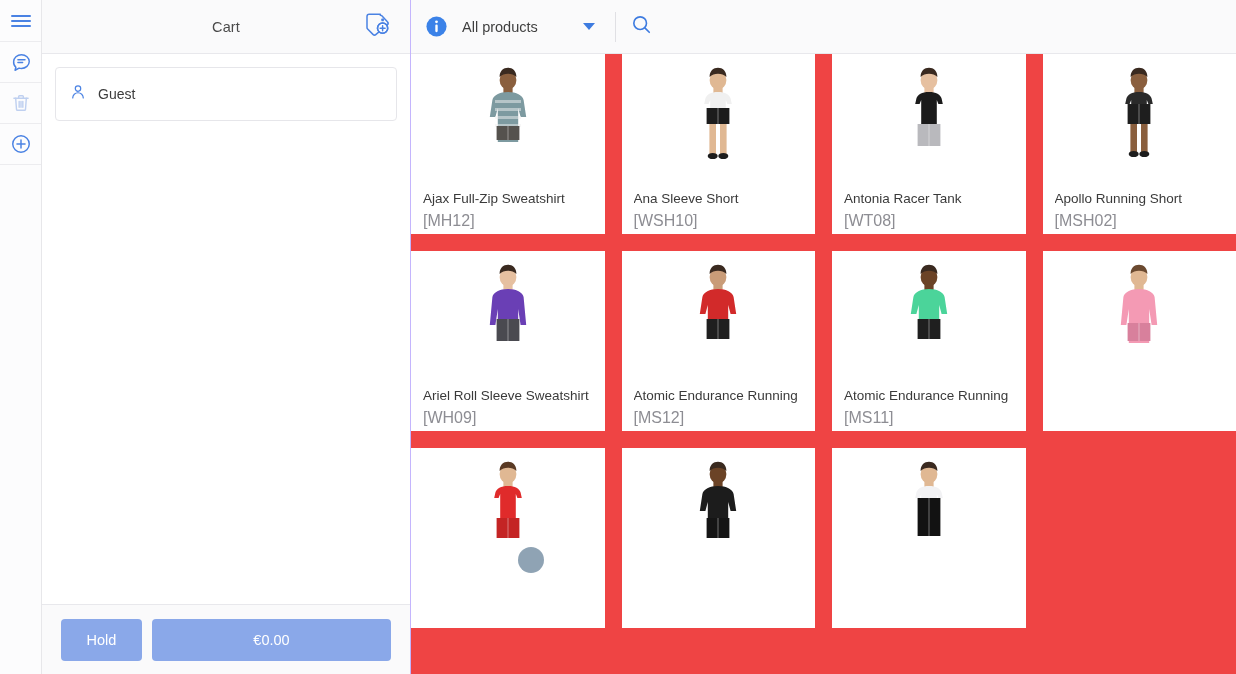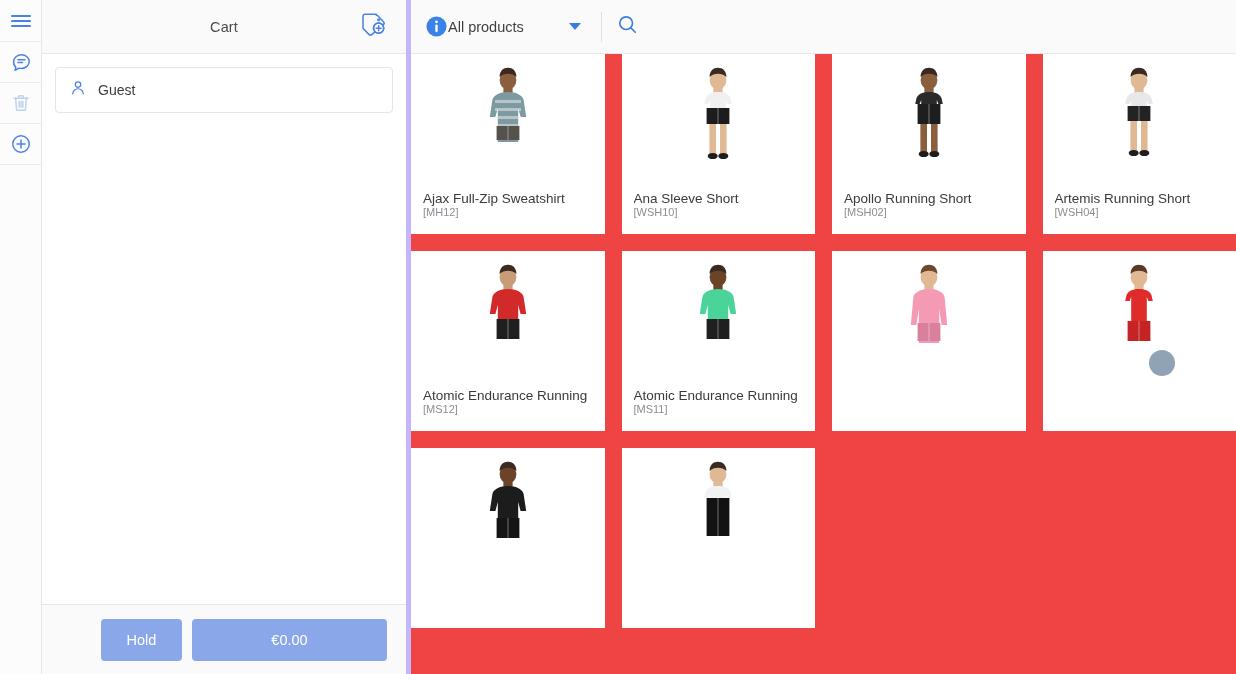--- a/index.html
+++ b/index.html
@@ -34,21 +34,21 @@
     border-bottom: 1px solid #ececef;
     cursor: pointer;
   }
   .rail-btn.tall { height: 42px; }
   .rail-btn svg { display: block; }
 
   
   .cart {
     width: 369px;
     flex: 0 0 369px;
-    border-right: 5px solid #c4b5fd;
+    border-right: 1px solid #c4b5fd;
     display: flex;
     flex-direction: column;
     background: #ffffff;
     justify-content: space-between;
   }
   .cart-header {
     height: 54px;
     flex: 0 0 54px;
     background: #fafafb;
     border-bottom: 1px solid #e8e8ec;
@@ -72,21 +72,21 @@
     align-items: center;
   }
   .cart-body {
     flex: 1 1 auto;
     background: #ffffff;
     padding: 13px 13px 0 13px;
     border-bottom: 1px solid #e8e8ec;
     overflow: hidden;
   }
   .customer-row {
-    height: 46px;
+    height: 54px;
     border: 1px solid #e6e6ea;
     border-radius: 4px;
     background: #fff;
     display: flex;
     align-items: center;
     padding: 0 14px;
     gap: 12px;
     cursor: pointer;
   }
   .customer-name {
@@ -108,21 +108,21 @@
     border: none;
     border-radius: 4px;
     height: 42px;
     font-size: 14.5px;
     font-family: "Liberation Sans", sans-serif;
     cursor: pointer;
     display: flex;
     align-items: center;
     justify-content: center;
   }
-  .btn-hold { flex: 0 0 81px; margin-left: 40px; }
+  .btn-hold { flex: 0 0 81px; }
   .btn-pay  { flex: 1 1 auto; }
 
   
   .products {
     flex: 1 1 auto;
     display: flex;
     flex-direction: column;
     background: #f7f7f8;
     min-width: 0;
   }
@@ -134,20 +134,21 @@
     display: flex;
     align-items: center;
     padding-left: 14px;
     gap: 0;
   }
   .info-icon { display: flex; align-items: center; cursor: pointer; }
   .filter-select {
     display: flex;
     align-items: center;
     gap: 45px;
+    margin-left: 14px;
     cursor: pointer;
     padding-right: 10px;
   }
   .filter-label {
     font-size: 14.5px;
     color: #3f3f3f;
   }
   .caret {
     width: 0; height: 0;
     border-left: 6px solid transparent;
@@ -190,23 +191,23 @@
   }
   .card-img svg { display: block; }
   .card-name {
     font-size: 13.5px;
     color: #3a3a3a;
     margin-top: 9px;
     white-space: nowrap;
     overflow: hidden;
   }
   .card-sku {
-    font-size: 11px;
+    font-size: 16px;
     color: #8d8d93;
-    margin-top: 0;
+    margin-top: 6px;
   }
 </style>
 </head>
 <body>
 
 <div class="app">
 
   <div class="rail">
     <div class="rail-btn tall">
       <span>
@@ -342,20 +343,36 @@
       <ellipse cx="41.3" cy="90" rx="5" ry="3.1" fill="#1d1d1d"></ellipse>
 
   </svg>
           </div>
           <div class="card-name">Ana Sleeve Short</div>
           <div class="card-sku">[WSH10]</div>
         </div>
         <div class="card">
           <div class="card-img">
   <svg width="72" height="116" viewBox="0 0 72 116">
+    <ellipse cx="36" cy="14" rx="8.4" ry="9.6" fill="#e6c0a0"></ellipse>
+    <path d="M27.6 11c0-6 3.7-9.2 8.4-9.2s8.4 3.2 8.4 9.2c-2.4-2-5-3.2-8.4-3.2s-6 1.2-8.4 3.2z" fill="#3a2a20"></path>
+    <rect x="31.4" y="21" width="9.2" height="7" fill="#e6c0a0"></rect>
+    <path d="M36 26c-7 0-11.6 2.6-12.6 6.6l-1.2 5.4h4.4l1.6-4 v32 h15.6 v-32 l1.6 4h4.4l-1.2-5.4c-1-4-5.6-6.6-12.6-6.6z" fill="#1b1b1b"></path>
+
+    <rect x="24.6" y="58" width="22.8" height="22" fill="#b9b9bd"></rect>
+    <rect x="35.2" y="58" width="1.6" height="22" fill="#ffffff" opacity=".25"></rect>
+
+  </svg>
+          </div>
+          <div class="card-name">Antonia Racer Tank</div>
+          <div class="card-sku">[WT08]</div>
+        </div>
+        <div class="card">
+          <div class="card-img">
+  <svg width="72" height="116" viewBox="0 0 72 116">
     <ellipse cx="36" cy="14" rx="8.4" ry="9.6" fill="#8a5f3e"></ellipse>
     <path d="M27.6 11c0-6 3.7-9.2 8.4-9.2s8.4 3.2 8.4 9.2c-2.4-2-5-3.2-8.4-3.2s-6 1.2-8.4 3.2z" fill="#3a2a20"></path>
     <rect x="31.4" y="21" width="9.2" height="7" fill="#8a5f3e"></rect>
     <path d="M36 26c-7 0-11.6 2.6-12.6 6.6l-1.2 5.4h4.4l1.6-4 v12 h15.6 v-12 l1.6 4h4.4l-1.2-5.4c-1-4-5.6-6.6-12.6-6.6z" fill="#2a2a2a"></path>
 
     <rect x="24.6" y="38" width="22.8" height="20" fill="#1e1e1e"></rect>
     <rect x="35.2" y="38" width="1.6" height="20" fill="#ffffff" opacity=".25"></rect>
 
       <rect x="27.4" y="58" width="6.6" height="28" fill="#8a5f3e"></rect>
       <rect x="38" y="58" width="6.6" height="28" fill="#8a5f3e"></rect>
@@ -363,37 +380,32 @@
       <ellipse cx="41.3" cy="88" rx="5" ry="3.1" fill="#1d1d1d"></ellipse>
 
   </svg>
           </div>
           <div class="card-name">Apollo Running Short</div>
           <div class="card-sku">[MSH02]</div>
         </div>
         <div class="card">
           <div class="card-img">
   <svg width="72" height="116" viewBox="0 0 72 116">
-    <ellipse cx="36" cy="14" rx="8.4" ry="9.6" fill="#e0b893"></ellipse>
-    <path d="M27.6 11c0-6 3.7-9.2 8.4-9.2s8.4 3.2 8.4 9.2c-2.4-2-5-3.2-8.4-3.2s-6 1.2-8.4 3.2z" fill="#3a2a20"></path>
-    <rect x="31.4" y="21" width="9.2" height="7" fill="#e0b893"></rect>
-    <path d="M36 26c-7 0-11.6 2.6-12.6 6.6l-1.2 5.4h4.4l1.6-4 v14 h15.6 v-14 l1.6 4h4.4l-1.2-5.4c-1-4-5.6-6.6-12.6-6.6z" fill="#e8e8ea"></path>
-
-    <rect x="24.6" y="40" width="22.8" height="15" fill="#232323"></rect>
-    <rect x="35.2" y="40" width="1.6" height="15" fill="#ffffff" opacity=".25"></rect>
-
-      <rect x="27.4" y="55" width="6.6" height="30" fill="#e0b893"></rect>
-      <rect x="38" y="55" width="6.6" height="30" fill="#e0b893"></rect>
-      <ellipse cx="30.7" cy="87" rx="5" ry="3.1" fill="#1d1d1d"></ellipse>
-      <ellipse cx="41.3" cy="87" rx="5" ry="3.1" fill="#1d1d1d"></ellipse>
-
-  </svg>
-          </div>
-          <div class="card-name">Artemis Running Short</div>
-          <div class="card-sku">[WSH04]</div>
+    <ellipse cx="36" cy="14" rx="8.4" ry="9.6" fill="#e6c0a0"></ellipse>
+    <path d="M27.6 11c0-6 3.7-9.2 8.4-9.2s8.4 3.2 8.4 9.2c-2.4-2-5-3.2-8.4-3.2s-6 1.2-8.4 3.2z" fill="#3a2a20"></path>
+    <rect x="31.4" y="21" width="9.2" height="7" fill="#e6c0a0"></rect>
+    <path d="M36 26c-8.4 0-14.6 3.4-15.6 8l-2.6 28h5.6l2.4-16 v30 h20.4 v-30 l2.4 16 h5.6l-2.6-28 c-1-4.6-7.2-8-15.6-8z" fill="#6a3fb5"></path>
+
+    <rect x="24.6" y="56" width="22.8" height="22" fill="#4a4a50"></rect>
+    <rect x="35.2" y="56" width="1.6" height="22" fill="#ffffff" opacity=".25"></rect>
+
+  </svg>
+          </div>
+          <div class="card-name">Ariel Roll Sleeve Sweatshirt</div>
+          <div class="card-sku">[WH09]</div>
         </div>
         <div class="card">
           <div class="card-img">
   <svg width="72" height="116" viewBox="0 0 72 116">
     <ellipse cx="36" cy="14" rx="8.4" ry="9.6" fill="#c99c78"></ellipse>
     <path d="M27.6 11c0-6 3.7-9.2 8.4-9.2s8.4 3.2 8.4 9.2c-2.4-2-5-3.2-8.4-3.2s-6 1.2-8.4 3.2z" fill="#3a2a20"></path>
     <rect x="31.4" y="21" width="9.2" height="7" fill="#c99c78"></rect>
     <path d="M36 26c-8.4 0-14.6 3.4-15.6 8l-2.6 17h5.6l2.4-9 v30 h20.4 v-30 l2.4 9 h5.6l-2.6-17 c-1-4.6-7.2-8-15.6-8z" fill="#d22a2a"></path>
 
     <rect x="24.6" y="56" width="22.8" height="20" fill="#1f1f1f"></rect>

